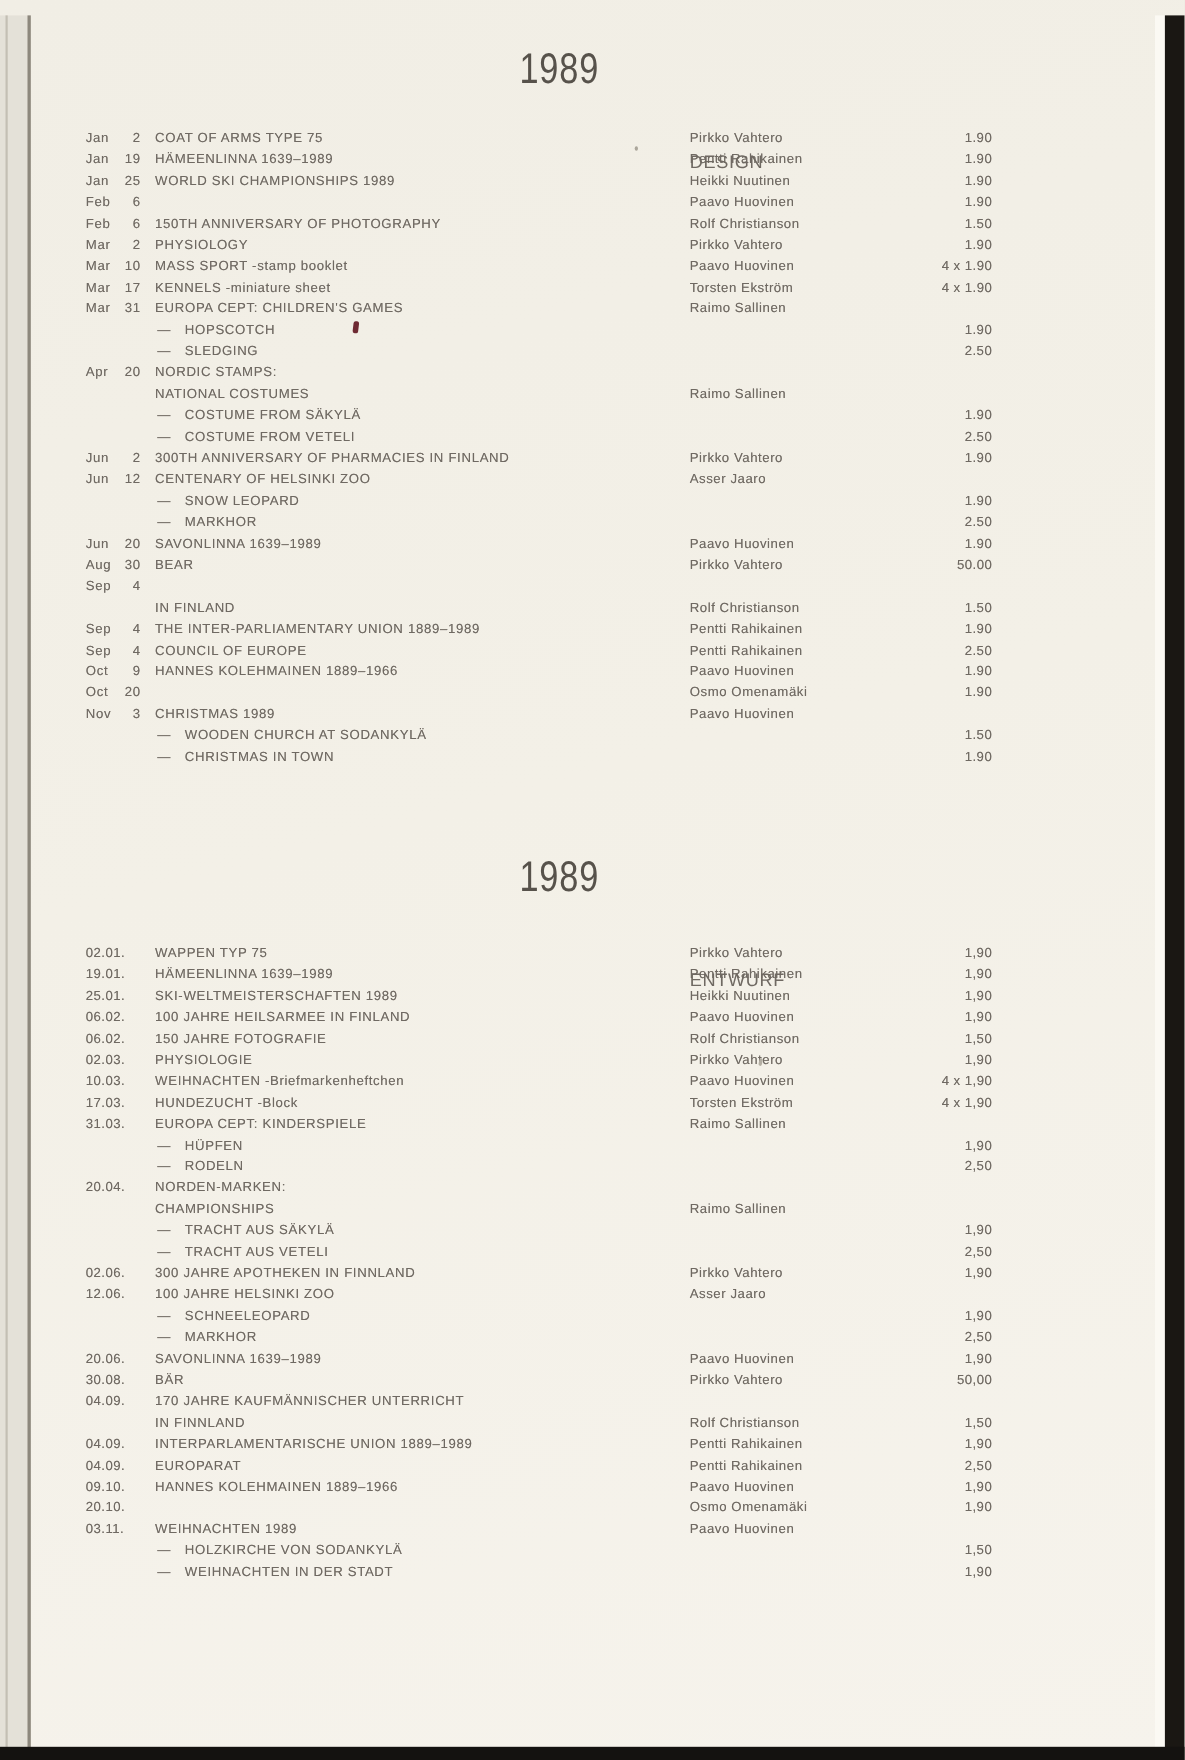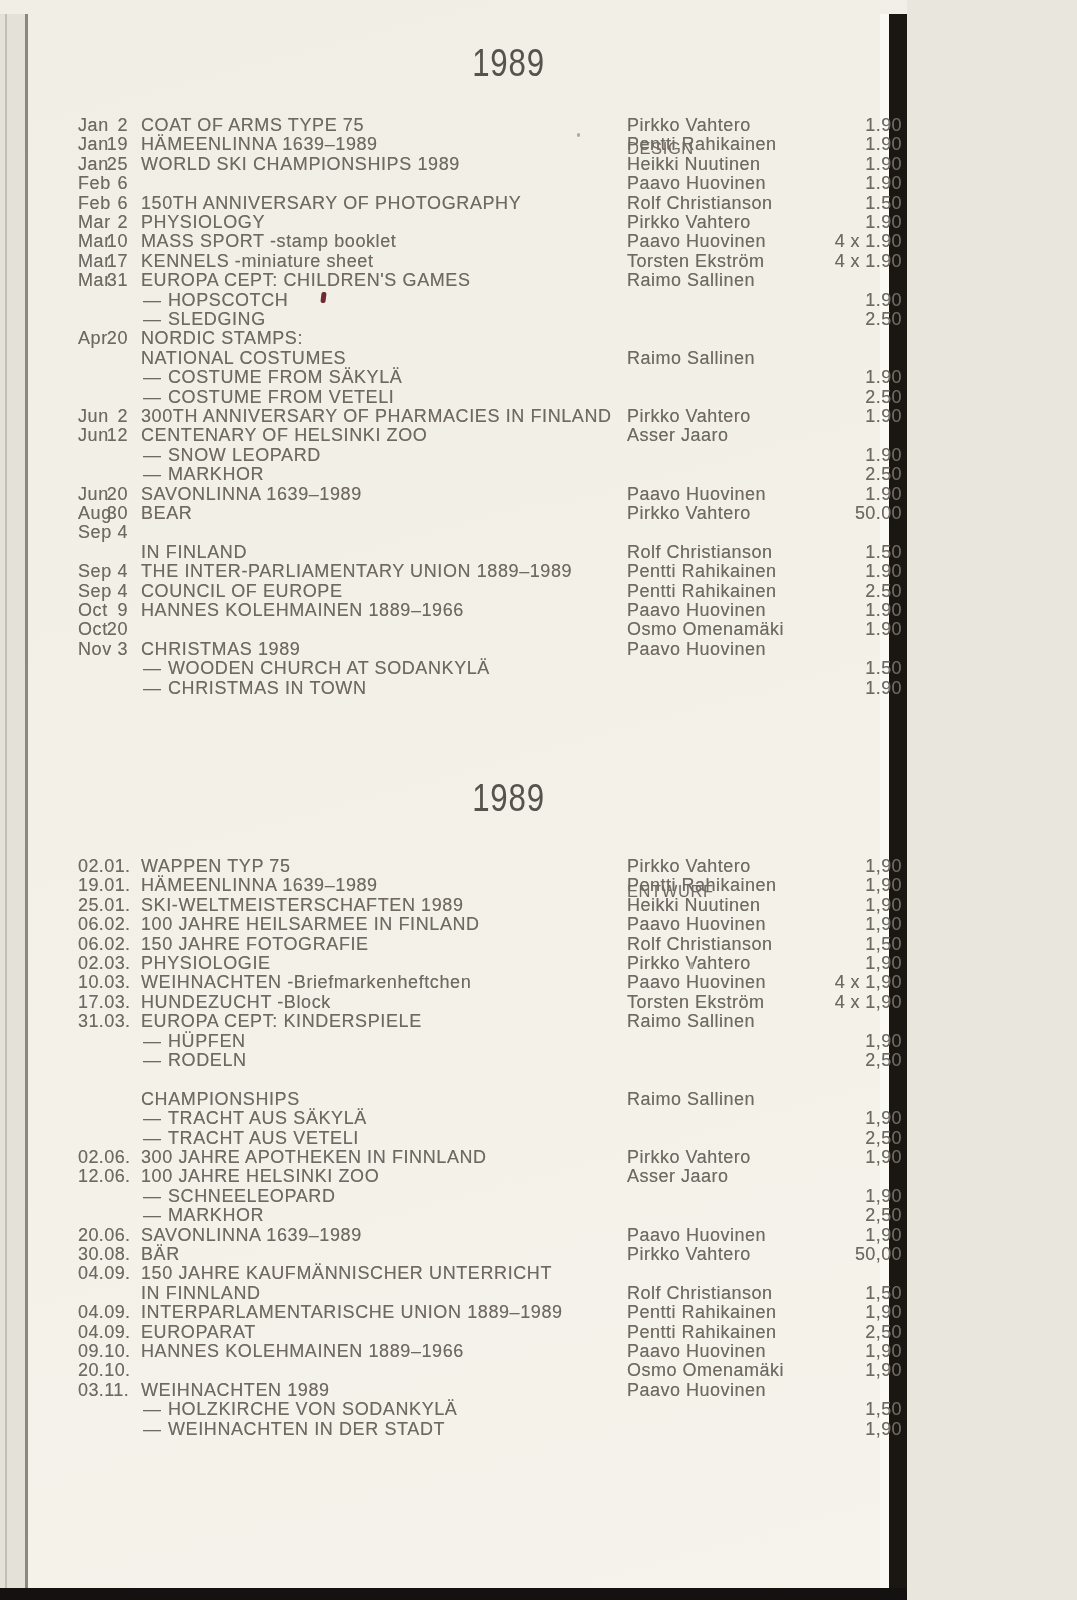--- a/index.html
+++ b/index.html
@@ -2,21 +2,21 @@
 <html><head>
 <meta charset="utf-8">
 <style>
   html,body{margin:0;padding:0;}
   body{
     width:1077px;height:1600px;
     font-family:"Liberation Sans",sans-serif;
     background:#e9e6dd;
   }
   .page{
-    position:relative;width:907px;height:1600px;overflow:hidden;
+    position:relative;width:1077px;height:1600px;overflow:hidden;
     background:linear-gradient(165deg,#f1eee5 0%,#f3f0e7 45%,#f6f3ec 100%);
   }
   
   .page-edge{
     position:absolute;left:0;top:14px;width:28px;height:1576px;
     background:#e4e1d8;
   }
   .page-edge::before{
     content:"";position:absolute;left:5px;top:0;width:2px;height:100%;
     background:#c3bfb4;
@@ -58,21 +58,21 @@
     color:#6f6962;
     margin-top:44px;
   }
   .h1{top:95px;}
   .h2{top:838px;}
   .rows{position:absolute;left:0;width:827px;}
   .r1{top:116px;height:582px;}
   .r2{top:857px;height:582px;}
   .row{
     position:absolute;left:0;width:100%;height:19.4px;
-    font-size:18px;line-height:19.4px;
+    font-size:12px;line-height:19.4px;
     letter-spacing:0.6px;
     color:#6f6962;
     white-space:nowrap;
     text-shadow:0 0 0.5px rgba(111,105,98,0.55);
   }
   .c-month{position:absolute;left:0;}
   .c-day{position:absolute;left:22px;width:28px;text-align:right;}
   .c-date{position:absolute;left:0;letter-spacing:0.4px;}
   .c-dash{position:absolute;left:65px;}
   .c-title{position:absolute;left:63px;}
@@ -343,20 +343,24 @@
         <div class="row" style="top: 174.6px;">
           <span class="c-dash">—</span>
           <span class="c-title sub">HÜPFEN</span>
           <span class="c-price">1,90</span>
         </div>
         <div class="row" style="top: 194px;">
           <span class="c-dash">—</span>
           <span class="c-title sub">RODELN</span>
           <span class="c-price">2,50</span>
         </div>
+        <div class="row" style="top: 213.4px;">
+          <span class="c-date">20.04.</span>
+          <span class="c-title">NORDEN-MARKEN:</span>
+        </div>
         <div class="row" style="top: 232.8px;">
           <span class="c-title">CHAMPIONSHIPS</span>
           <span class="c-by">Raimo Sallinen</span>
         </div>
         <div class="row" style="top: 252.2px;">
           <span class="c-dash">—</span>
           <span class="c-title sub">TRACHT AUS SÄKYLÄ</span>
           <span class="c-price">1,90</span>
         </div>
         <div class="row" style="top: 271.6px;">
@@ -392,21 +396,21 @@
           <span class="c-price">1,90</span>
         </div>
         <div class="row" style="top: 388px; text-decoration: underline;">
           <span class="c-date">30.08.</span>
           <span class="c-title">BÄR</span>
           <span class="c-by">Pirkko Vahtero</span>
           <span class="c-price">50,00</span>
         </div>
         <div class="row" style="top: 407.4px;">
           <span class="c-date">04.09.</span>
-          <span class="c-title">150 JAHRE KAUFMÄNNISCHER UNTERRICHT</span>
+          <span class="c-title">170 JAHRE KAUFMÄNNISCHER UNTERRICHT</span>
         </div>
         <div class="row" style="top: 426.8px;">
           <span class="c-title">IN FINNLAND</span>
           <span class="c-by">Rolf Christianson</span>
           <span class="c-price">1,50</span>
         </div>
         <div class="row" style="top: 446.2px;">
           <span class="c-date">04.09.</span>
           <span class="c-title">INTERPARLAMENTARISCHE UNION 1889–1989</span>
           <span class="c-by">Pentti Rahikainen</span>

